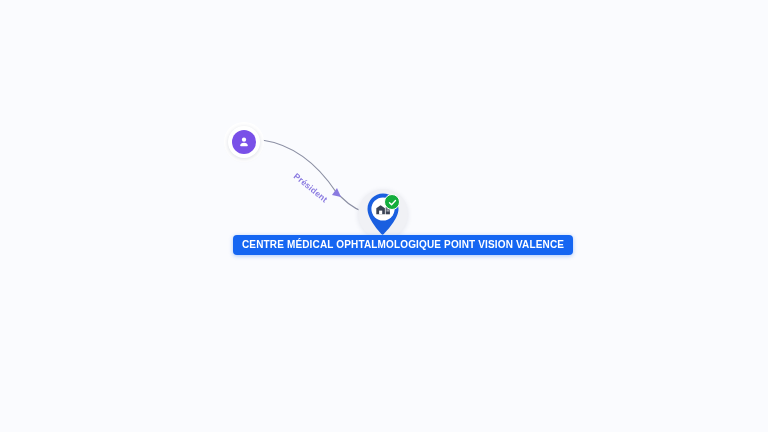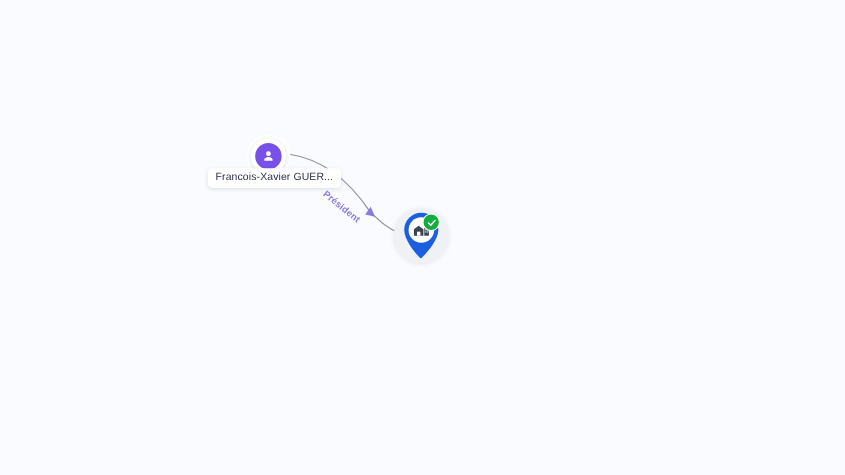--- a/index.html
+++ b/index.html
@@ -152,21 +152,20 @@
 
   <div class="person-node">
     <div class="avatar-disc">
       <svg width="14" height="14" viewBox="0 0 24 24" fill="#ffffff">
         <circle cx="12" cy="8" r="3.7"></circle>
         <path d="M12 13.2c-3.9 0-6.6 2.2-6.6 4.6 0 0.8 0.6 1.4 1.4 1.4h10.4c0.8 0 1.4-0.6 1.4-1.4 0-2.4-2.7-4.6-6.6-4.6z"></path>
       </svg>
     </div>
   </div>
 
-  <div class="person-label">Francois-Xavier GUER...</div>
 
   <div class="company-halo"></div>
 
   <div class="company-pin">
     <svg width="38" height="46" viewBox="0 0 38 46">
       <path d="M19 1.5C10.4 1.5 3.5 8.4 3.5 17c0 9.8 11.6 22.6 14.2 25.3 0.5 0.5 1.3 0.5 1.8 0C22.1 39.6 34.5 26.8 34.5 17c0-8.6-6.9-15.5-15.5-15.5z" fill="#1a5fe0"></path>
       <circle cx="19" cy="17" r="11.6" fill="#ffffff"></circle>
       <g fill="#3b4355">
         <path d="M12.3 22.3v-6.0l4.3-3.1 4.3 3.1v6.0z"></path>
         <rect x="21.7" y="15.3" width="4.2" height="7.0"></rect>
@@ -178,14 +177,15 @@
       </g>
     </svg>
   </div>
 
   <div class="verified-badge">
     <svg width="9" height="9" viewBox="0 0 24 24" fill="none" stroke="#ffffff" stroke-width="3.6" stroke-linecap="round" stroke-linejoin="round">
       <polyline points="4,12.5 9.5,18 20,6.5"></polyline>
     </svg>
   </div>
 
+  <div class="company-label">CENTRE MÉDICAL OPHTALMOLOGIQUE POINT VISION VALENCE</div>
 
 </div>
 
 </body></html>

